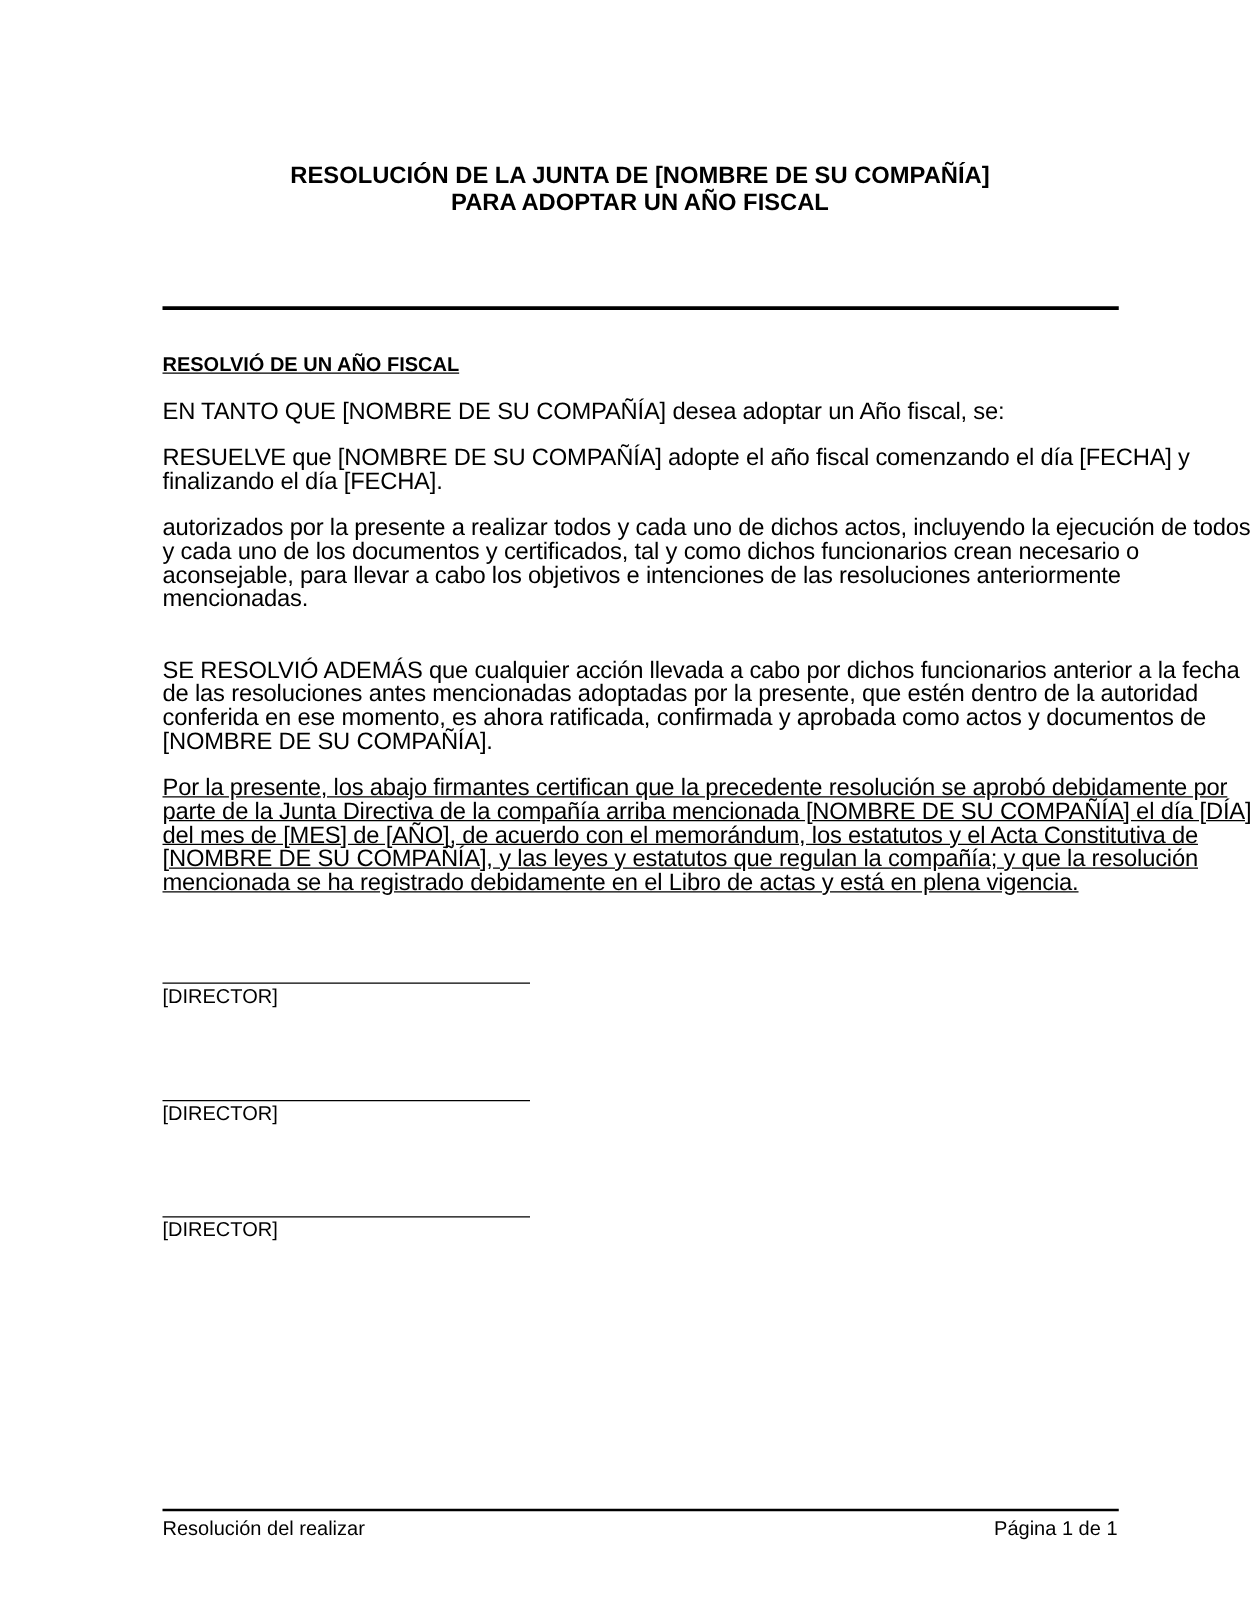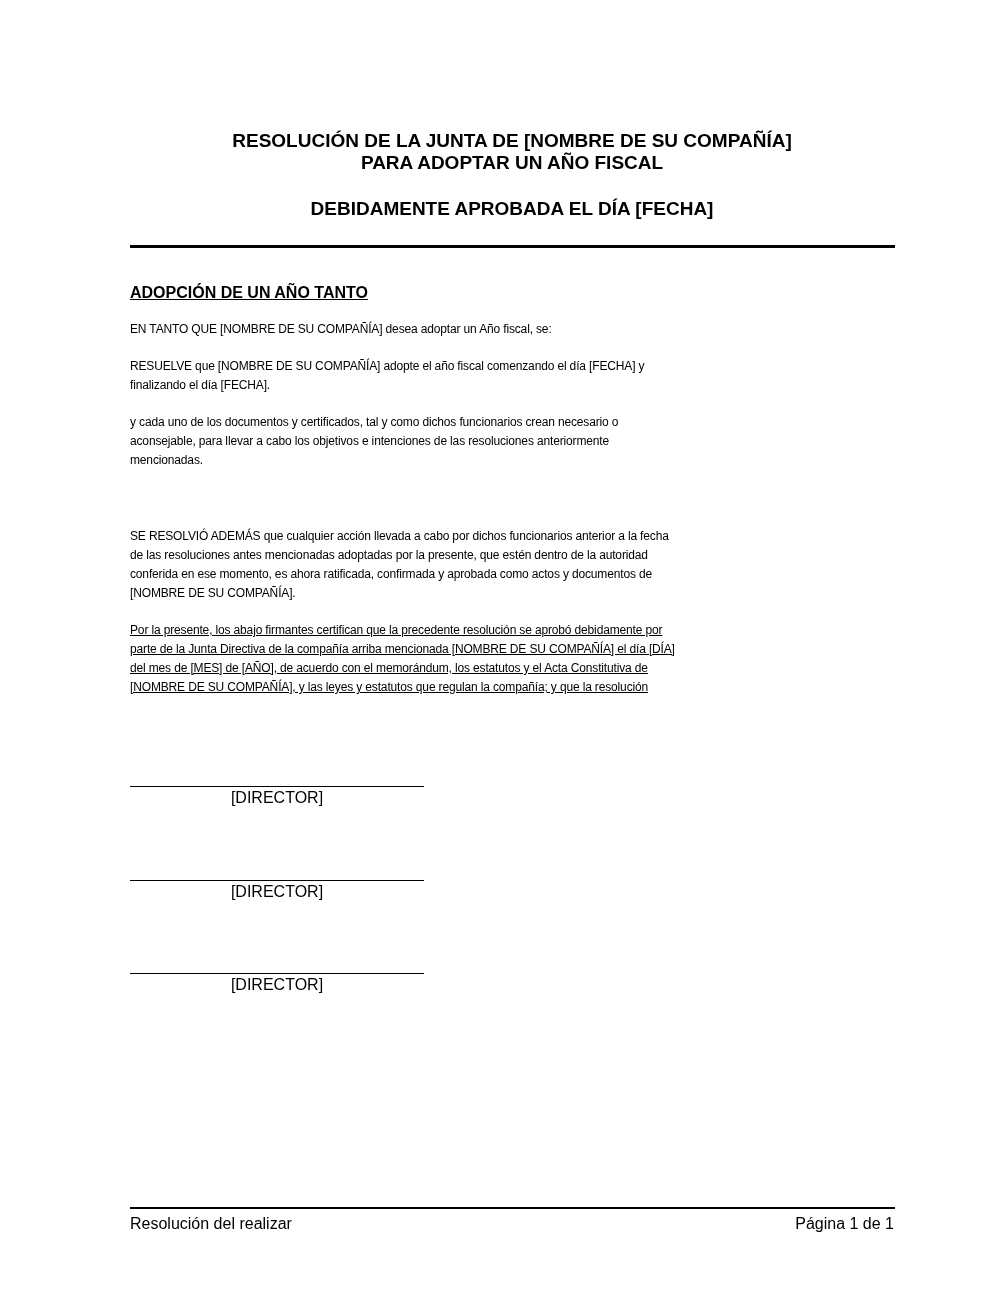--- a/index.html
+++ b/index.html
@@ -52,21 +52,21 @@
       font-weight: bold;
       font-size: 16px;
       line-height: 20px;
       text-decoration: underline;
       white-space: nowrap;
     }
     .para {
       position: absolute;
       left: 118px;
       width: 770px;
-      font-size: 12px;
+      font-size: 19px;
       line-height: 19px;
       letter-spacing: -0.15px;
     }
     .para .line { white-space: nowrap; display: block; }
     .p1 { top: 320px; }
     .p2 { top: 357px; }
     .p3 { top: 413px; }
     .p4 { top: 527px; }
     .p5 { top: 621px; text-decoration: underline; }
 
@@ -78,21 +78,20 @@
     .sig .sig-line {
       height: 1px;
       background: #000000;
       width: 294px;
     }
     .sig .sig-label {
       font-size: 16px;
       line-height: 20px;
       margin-top: 1px;
       white-space: nowrap;
-      text-align: center;
     }
     .sig1 { top: 786px; }
     .sig2 { top: 880px; }
     .sig3 { top: 973px; }
 
     .footer-rule {
       position: absolute;
       left: 118px;
       top: 1207px;
       width: 765px;
@@ -121,55 +120,54 @@
 <body>
 
 <div class="page">
 
   <div class="title-block title-line1">
     <div>RESOLUCIÓN DE LA JUNTA DE [NOMBRE DE SU COMPAÑÍA]</div>
   </div>
   <div class="title-block title-line2">
     <div>PARA ADOPTAR UN AÑO FISCAL</div>
   </div>
-  <div class="title-block title-line3">
-    <div>DEBIDAMENTE APROBADA EL DÍA [FECHA]</div>
-  </div>
 
   <div class="header-rule"></div>
 
-  <div class="section-heading">ADOPCIÓN DE UN AÑO TANTO</div>
+  <div class="section-heading">RESOLVIÓ DE UN AÑO FISCAL</div>
 
   <div class="para p1">
     <span class="line">EN TANTO QUE [NOMBRE DE SU COMPAÑÍA] desea adoptar un Año fiscal, se:</span>
   </div>
 
   <div class="para p2">
     <span class="line">RESUELVE que [NOMBRE DE SU COMPAÑÍA] adopte el año fiscal comenzando el día [FECHA] y</span>
     <span class="line">finalizando el día [FECHA].</span>
   </div>
 
   <div class="para p3">
+    <span class="line">autorizados por la presente a realizar todos y cada uno de dichos actos, incluyendo la ejecución de todos</span>
     <span class="line">y cada uno de los documentos y certificados, tal y como dichos funcionarios crean necesario o</span>
     <span class="line">aconsejable, para llevar a cabo los objetivos e intenciones de las resoluciones anteriormente</span>
     <span class="line">mencionadas.</span>
   </div>
 
   <div class="para p4">
     <span class="line">SE RESOLVIÓ ADEMÁS que cualquier acción llevada a cabo por dichos funcionarios anterior a la fecha</span>
     <span class="line">de las resoluciones antes mencionadas adoptadas por la presente, que estén dentro de la autoridad</span>
     <span class="line">conferida en ese momento, es ahora ratificada, confirmada y aprobada como actos y documentos de</span>
     <span class="line">[NOMBRE DE SU COMPAÑÍA].</span>
   </div>
 
   <div class="para p5">
     <span class="line">Por la presente, los abajo firmantes certifican que la precedente resolución se aprobó debidamente por</span>
     <span class="line">parte de la Junta Directiva de la compañía arriba mencionada [NOMBRE DE SU COMPAÑÍA] el día [DÍA]</span>
     <span class="line">del mes de [MES] de [AÑO], de acuerdo con el memorándum, los estatutos y el Acta Constitutiva de</span>
     <span class="line">[NOMBRE DE SU COMPAÑÍA], y las leyes y estatutos que regulan la compañía; y que la resolución</span>
+    <span class="line">mencionada se ha registrado debidamente en el Libro de actas y está en plena vigencia.</span>
   </div>
 
   <div class="sig sig1">
     <div class="sig-line"></div>
     <div class="sig-label">[DIRECTOR]</div>
   </div>
   <div class="sig sig2">
     <div class="sig-line"></div>
     <div class="sig-label">[DIRECTOR]</div>
   </div>

